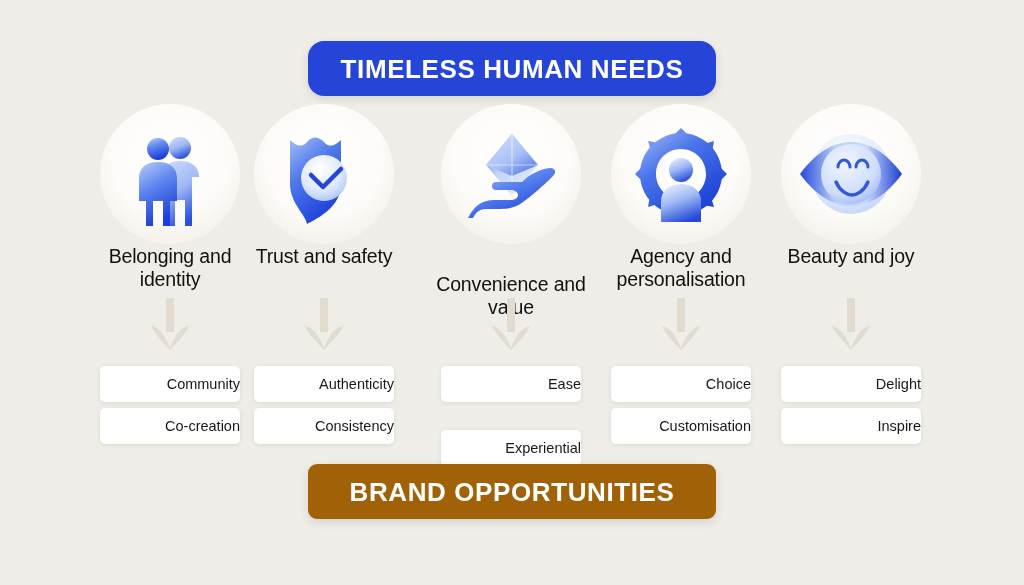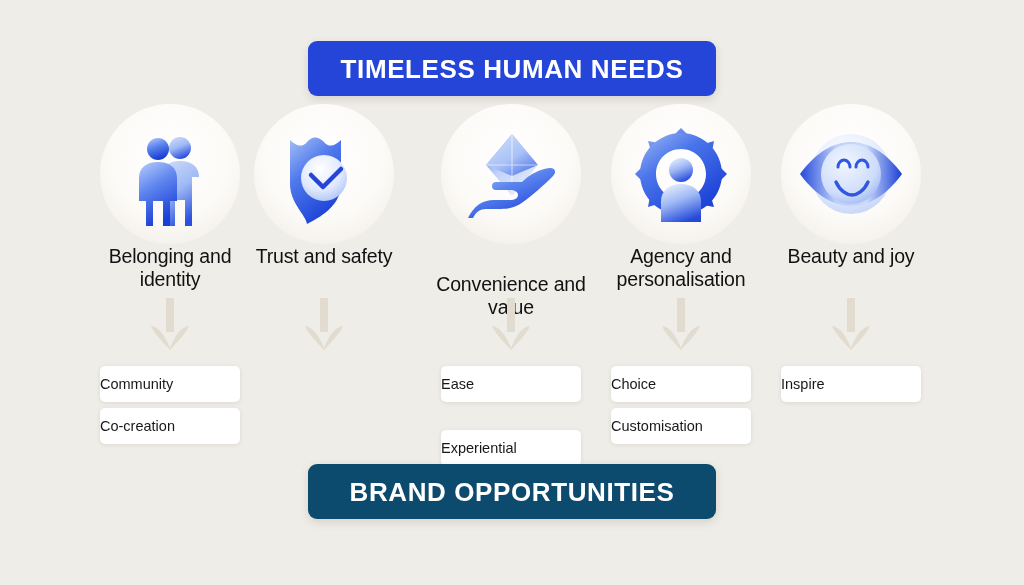--- a/index.html
+++ b/index.html
@@ -39,24 +39,25 @@
     color: #ffffff;
     font-size: 26px;
     font-weight: bold;
     letter-spacing: 0.6px;
     line-height: 1;
     white-space: nowrap;
   }
   #banner-top {
     top: 41px;
     background: #2445d8;
+    border-radius: 16px;
   }
   #banner-bottom {
     top: 464px;
-    background: #0c4a6e;
+    background: #a16207;
   }
 
   
   .column {
     position: absolute;
     top: 104px;
     width: 170px;
     display: flex;
     flex-direction: column;
     align-items: center;
@@ -109,21 +110,21 @@
     align-items: center;
     gap: 6px;
   }
   .opp-card {
     width: 140px;
     height: 36px;
     background: #ffffff;
     border-radius: 5px;
     display: flex;
     align-items: center;
-    justify-content: flex-start;
+    justify-content: flex-end;
     box-shadow: 0 1px 4px rgba(95, 85, 70, 0.13);
     box-sizing: border-box;
   }
   .opp-card-text {
     color: #17181a;
     font-size: 14.5px;
     line-height: 1;
     white-space: nowrap;
   }
 
@@ -203,20 +204,28 @@
         <path d="M39 53l12 12 18-18" fill="none" stroke="#2445d8" stroke-width="4.5" stroke-linecap="round" stroke-linejoin="round"></path>
       </svg>
     </div>
     <div class="need-title">Trust and safety</div>
   </div>
   <div class="arrow-wrap col-1">
     <svg width="42" height="52" viewBox="0 0 42 52">
       <rect x="17" y="0" width="8" height="34" fill="#e2dbd0"></rect>
       <path d="M2 28c7 1 13 7 19 22 6-15 12-21 19-22-3 7-8 12-19 24C10 40 5 35 2 28z" fill="#e2dbd0"></path>
     </svg>
+  </div>
+  <div class="cards col-1">
+    <div class="opp-card">
+      <span class="opp-card-text">Authenticity</span>
+    </div>
+    <div class="opp-card">
+      <span class="opp-card-text">Consistency</span>
+    </div>
   </div>
 
   <div class="column col-2">
     <div class="icon-circle">
       <svg width="110" height="104" viewBox="0 0 110 104">
         <defs>
           <linearGradient id="g2a" x1="0" y1="0" x2="0.8" y2="1">
             <stop offset="0" stop-color="#456fe9"></stop>
             <stop offset="0.5" stop-color="#c3d4f9"></stop>
             <stop offset="1" stop-color="#e7eefd"></stop>
@@ -329,20 +338,23 @@
     <div class="need-title">Beauty and joy</div>
   </div>
   <div class="arrow-wrap col-4">
     <svg width="42" height="52" viewBox="0 0 42 52">
       <rect x="17" y="0" width="8" height="34" fill="#e2dbd0"></rect>
       <path d="M2 28c7 1 13 7 19 22 6-15 12-21 19-22-3 7-8 12-19 24C10 40 5 35 2 28z" fill="#e2dbd0"></path>
     </svg>
   </div>
   <div class="cards col-4">
     <div class="opp-card">
+      <span class="opp-card-text">Delight</span>
+    </div>
+    <div class="opp-card">
       <span class="opp-card-text">Inspire</span>
     </div>
   </div>
 
   <div class="banner" id="banner-bottom">
     <span class="banner-text">BRAND OPPORTUNITIES</span>
   </div>
 
 </div>
 

